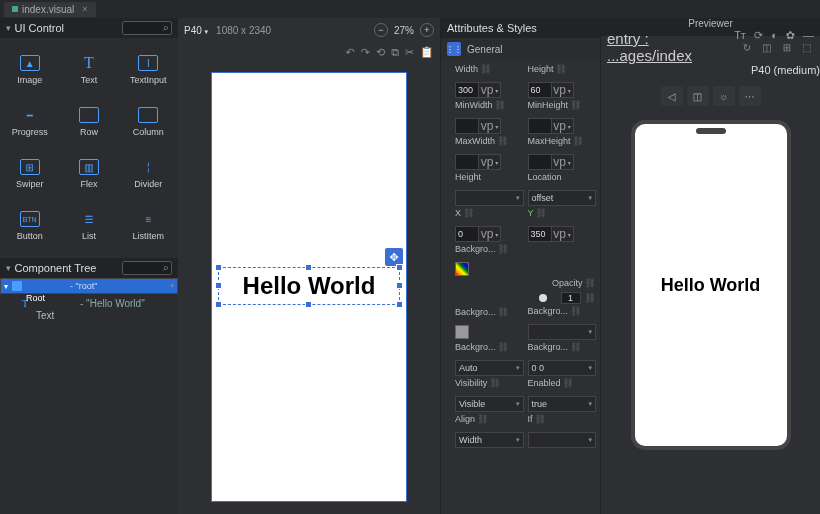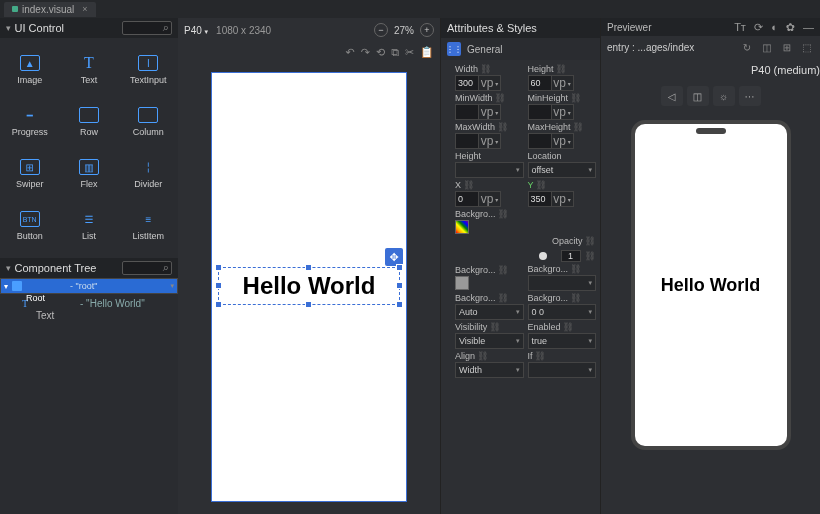--- a/index.html
+++ b/index.html
@@ -54,43 +54,43 @@
   .h-ml{top:50%;left:-4px;margin-top:-4px}.h-mr{top:50%;right:-4px;margin-top:-4px}
   .move-h { position:absolute; top:-20px; right:-4px; width:18px; height:18px; background:#3b6fd6; display:flex; align-items:center; justify-content:center; color:#fff; font-size:11px; border-radius:2px;}
 
   
   .attrs { width: 160px; background: #2d2f33; border-left:1px solid #222; display:flex; flex-direction:column; font-size:10px; max-height:496px;}
   .attrs-hdr { background:#212326; padding:4px 6px; color:#ddd; font-size:11px;}
   .attrs-sub { background:#2a2c30; padding:4px 6px; display:flex; align-items:center; gap:6px;}
   .attrs-sub .node { width:14px; height:14px; background:#3b6fd6; border-radius:2px; display:flex; align-items:center; justify-content:center; color:#fff; font-size:8px;}
   .attrs-body { flex:1; overflow:hidden; padding:2px 4px 2px 14px; position:relative;}
   .row2 { display:flex; gap:4px; margin:2px 0; align-items:center;}
-  .col { flex:1; display:flex; flex-direction:column; gap:1px;}
+  .col { flex:1; display:flex; flex-direction:column; gap:8px;}
   .lbl2 { color:#bbb; font-size:9px; display:flex; align-items:center; gap:2px;}
   .lbl2.y { color:#6c6;}
   .link { color:#666; font-size:9px;}
   .inp { display:flex; height:16px;}
   .inp input { width:24px; background:#1b1c1f; border:1px solid #444; color:#ddd; font-size:9px; padding:0 2px;}
   .inp .unit { width:22px; background:#26282b; border:1px solid #444; border-left:none; color:#999; font-size:12px; display:flex; align-items:center; justify-content:center; gap:1px;}
   .inp .unit::after{content:"▾"; font-size:6px; margin-left:1px;}
   .sel { height:16px; background:#26282b; border:1px solid #444; color:#ccc; font-size:9px; display:flex; align-items:center; padding:0 3px; position:relative;}
   .sel::after{content:"▾"; position:absolute; right:3px; font-size:7px; color:#888;}
   .swatch { width:14px; height:14px; border:1px solid #666; }
   .swatch.rainbow { background:linear-gradient(45deg,red,orange,yellow,green,blue,purple);}
   .swatch.grey { background:#999;}
   .slider-row { display:flex; align-items:center; gap:4px;}
   .slider { flex:1; height:2px; background:#555; position:relative;}
   .slider .knob{ width:8px; height:8px; background:#ddd; border-radius:4px; position:absolute; top:-3px; right:10px;}
 
   
   .prev { flex:1; background:#2d2f33; border-left:1px solid #222; display:flex; flex-direction:column;}
-  .prev-top { height:18px; background:#212326; display:flex; align-items:center; padding:0 6px; color:#bbb; font-size:10px;}
+  .prev-top { height:18px; background:#212326; display:flex; align-items:center; padding:0 6px; color:#bbb; font-size:10px;flex-direction:column;}
   .prev-top .icons { margin-left:auto; display:flex; gap:8px; color:#999; font-size:11px;}
   .prev-entry { height:22px; display:flex; align-items:center; padding:0 6px; gap:6px;}
-  .prev-entry .lbl3 { color:#ccc; font-size:10px;}
+  .prev-entry .lbl3 { color:#ccc; font-size:15px;text-decoration:underline;}
   .prev-entry .eicons { margin-left:auto; display:flex; gap:6px; color:#888; font-size:10px;}
   .prev-entry .eicons span { width:14px; height:14px; display:flex; align-items:center; justify-content:center; border-radius:2px;}
   .prev-dev { text-align:right; color:#ddd; font-size:11px; padding:6px 0;}
   .prev-tools { display:flex; justify-content:center; gap:4px; padding:4px 0;}
   .prev-tools .pt { width:22px; height:20px; background:#34363a; border-radius:3px; display:flex; align-items:center; justify-content:center; color:#aaa; font-size:10px;}
   .prev-canvas { flex:1; display:flex; align-items:flex-start; justify-content:center; padding:10px;}
   .phone { width:160px; height:330px; background:#fff; border:4px solid #444; border-radius:14px; position:relative; display:flex; align-items:center; justify-content:center;}
   .phone .txt2 { color:#000; font-weight:bold; font-size:18px;}
   .phone::before { content:""; position:absolute; top:4px; left:50%; width:30px; height:6px; background:#444; border-radius:3px; transform:translateX(-50%);}
 </style>

